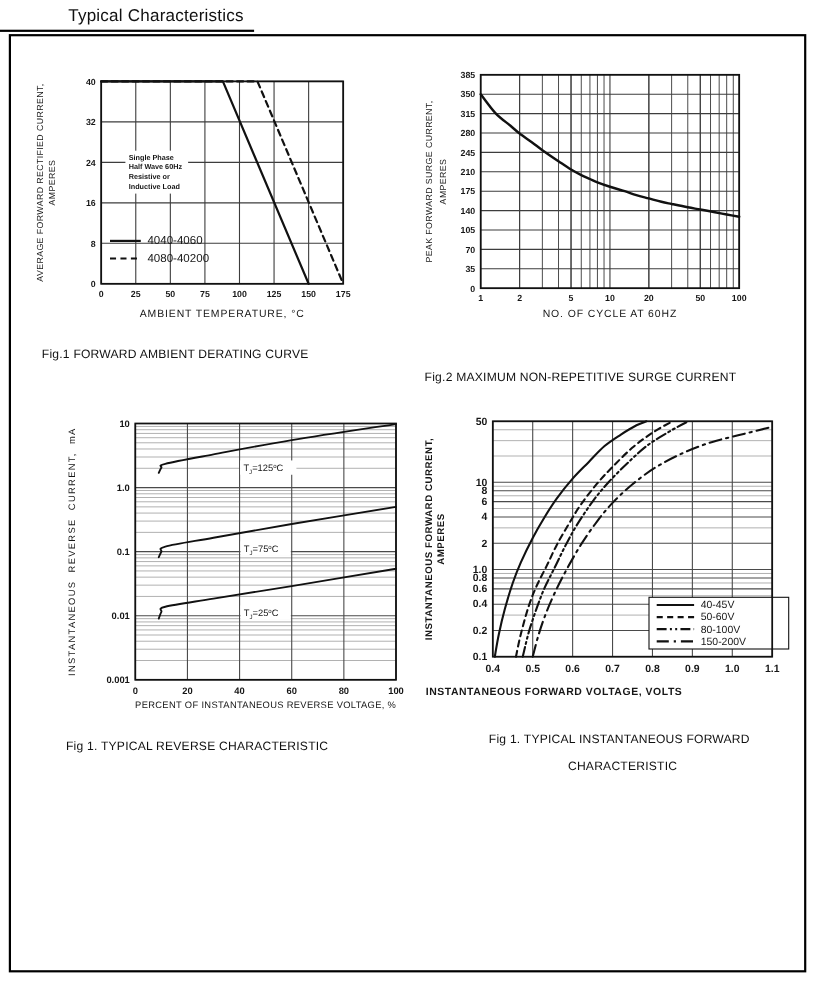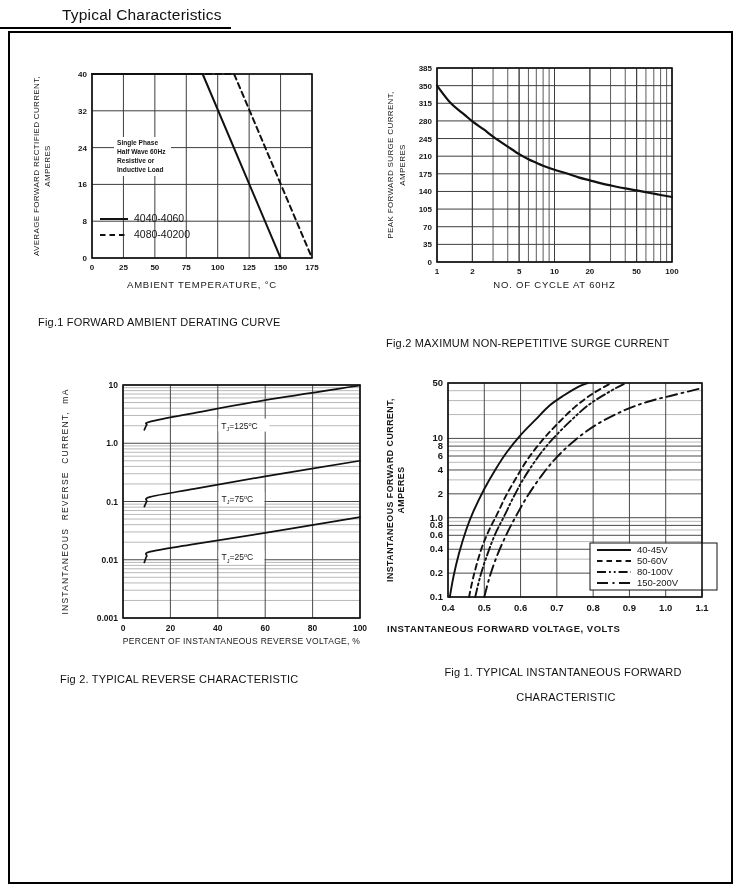--- a/index.html
+++ b/index.html
@@ -272,16 +272,16 @@
       <line x1="212" y1="217" x2="246" y2="217" stroke="#111" stroke-width="2" stroke-dasharray="11,4.5,2,4.5"></line>
       <text x="252" y="220" font-size="9.5" text-anchor="start" font-weight="400">150-200V</text>
       <rect x="63" y="17" width="254" height="214" fill="none" stroke="#111" stroke-width="1.6"></rect>
       <text x="2" y="266" font-size="9.5" text-anchor="start" font-weight="700" letter-spacing="0.5">INSTANTANEOUS FORWARD VOLTAGE, VOLTS</text>
       <text x="8" y="124" font-size="8.8" text-anchor="middle" font-weight="700" letter-spacing="0.5" transform="rotate(-90 8 124)">INSTANTANEOUS FORWARD CURRENT,</text>
       <text x="19" y="124" font-size="8.8" text-anchor="middle" font-weight="700" letter-spacing="0.5" transform="rotate(-90 19 124)">AMPERES</text>
     </svg>
 
   <div class="cap cap1">Fig.1 FORWARD AMBIENT DERATING CURVE</div>
   <div class="cap cap2">Fig.2 MAXIMUM NON-REPETITIVE SURGE CURRENT</div>
-  <div class="cap cap3">Fig 2. TYPICAL REVERSE CHARACTERISTIC</div>
+  <div class="cap cap3">Fig 1. TYPICAL REVERSE CHARACTERISTIC</div>
   <div class="cap cap4a">Fig 1. TYPICAL INSTANTANEOUS FORWARD</div>
   <div class="cap cap4b">CHARACTERISTIC</div>
 </div>
 
 </body></html>

